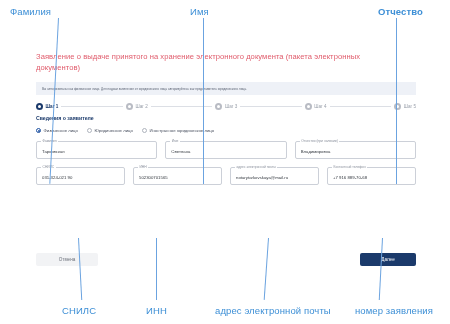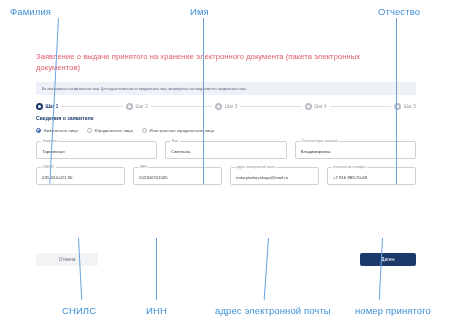--- a/index.html
+++ b/index.html
@@ -310,23 +310,23 @@
     <div class="btn btn-cancel">Отмена</div>
     <div class="btn btn-next">Далее</div>
   </div>
 </div>
 
 <div id="annot-layer">
     <div class="annot" style="left: 10px; top: 6px;">Фамилия</div>
     <div class="leader" style="left: 58px; top: 18px; height: 166px; transform: rotate(3deg);"></div>
     <div class="annot" style="left: 190px; top: 6px;">Имя</div>
     <div class="leader" style="left: 203px; top: 18px; height: 166px; transform: rotate(0deg);"></div>
-    <div class="annot" style="left: 378px; top: 6px;">Отчество</div>
+    <div class="annot" style="left: 378px; top: 6px; font-weight: bold;">Отчество</div>
     <div class="leader" style="left: 396px; top: 18px; height: 166px; transform: rotate(0deg);"></div>
     <div class="annot" style="left: 62px; top: 305px;">СНИЛС</div>
     <div class="leader" style="left: 78px; top: 238px; height: 62px; transform: rotate(-3deg);"></div>
     <div class="annot" style="left: 146px; top: 305px;">ИНН</div>
     <div class="leader" style="left: 156px; top: 238px; height: 62px; transform: rotate(0deg);"></div>
     <div class="annot" style="left: 215px; top: 305px;">адрес электронной почты</div>
     <div class="leader" style="left: 268px; top: 238px; height: 62px; transform: rotate(4deg);"></div>
-    <div class="annot" style="left: 355px; top: 305px;">номер принятого</div>
+    <div class="annot" style="left: 355px; top: 305px;">номер заявления</div>
     <div class="leader" style="left: 382px; top: 238px; height: 62px; transform: rotate(3deg);"></div>
   </div>
 
 </body></html>

